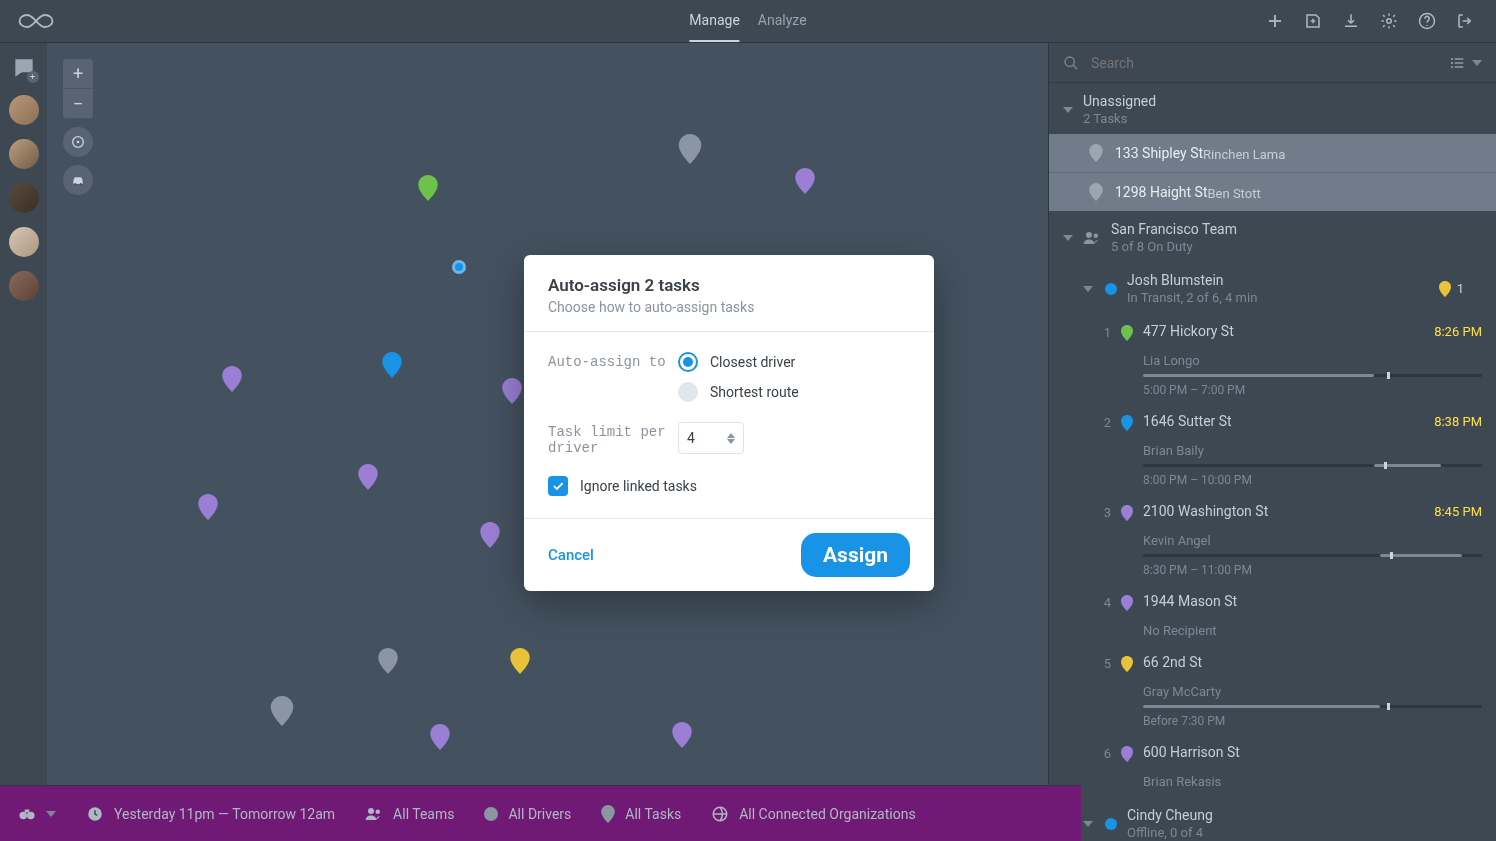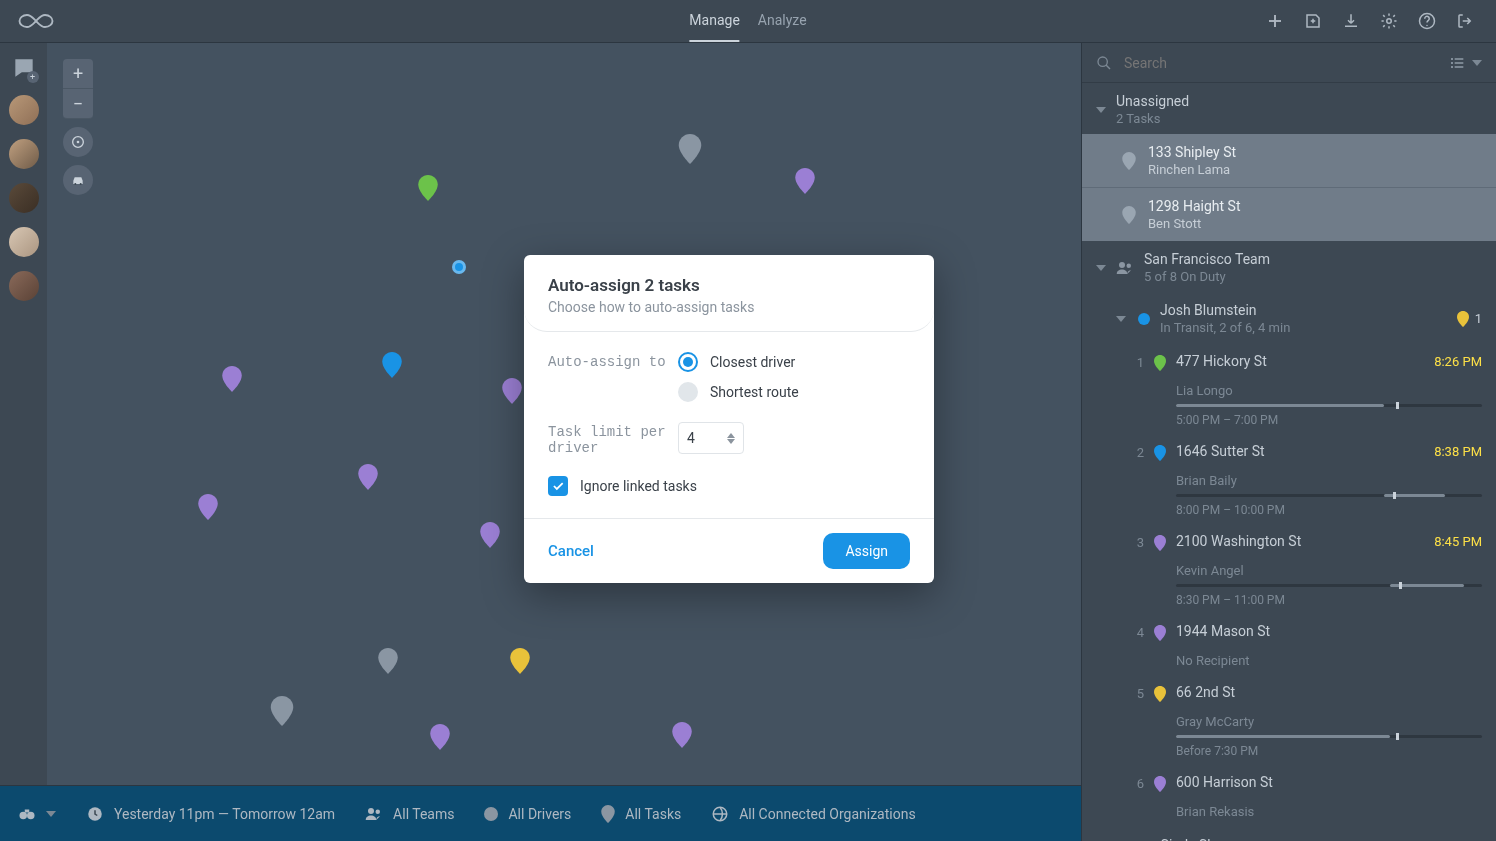--- a/index.html
+++ b/index.html
@@ -37,42 +37,42 @@
 .map-btn:first-child { border-radius: 4px 4px 0 0; }
 .map-btn:nth-child(2) { border-radius: 0 0 4px 4px; margin-bottom: 8px; }
 .map-btn.round { border-radius: 50%; margin-bottom: 8px; border: none; font-size: 13px; }
 .pin { position: absolute; width: 20px; height: 26px; }
 .pin svg { width: 100%; height: 100%; }
 .pin.big { width: 24px; height: 30px; }
 .dot { position: absolute; width: 14px; height: 14px; border-radius: 50%; border: 3px solid rgba(255,255,255,0.35); }
 .dot.blue { background: #1993e5; }
 
 
-.sidebar { position: absolute; right: 0; top: 43px; width: 415px; bottom: 0; background: #3d4853; display: flex; flex-direction: column; border-left: 1px solid #2c3640; }
+.sidebar { position: absolute; right: 0; top: 43px; width: 448px; bottom: 0; background: #3d4853; display: flex; flex-direction: column; border-left: 1px solid #2c3640; }
 .searchbar { height: 40px; display: flex; align-items: center; padding: 0 14px; gap: 12px; border-bottom: 1px solid #323c46; }
 .searchbar input { flex: 1; background: transparent; border: none; outline: none; color: #cbd3db; font-size: 14px; }
 .search-right { display: flex; gap: 6px; align-items: center; }
 
 .sidebar-scroll { flex: 1; overflow-y: auto; }
 .group-head { display: flex; align-items: center; gap: 10px; padding: 10px 14px 8px 14px; cursor: pointer; }
 .caret { width: 0; height: 0; border-left: 5px solid transparent; border-right: 5px solid transparent; border-top: 6px solid #7c8894; }
 .group-title { color: #c6ced6; font-size: 14px; }
 .group-sub { color: #7c8894; font-size: 13px; margin-top: 2px; }
 .group-text { display: flex; flex-direction: column; }
 
 .task-item { display: flex; align-items: center; gap: 12px; padding: 10px 14px 10px 40px; cursor: pointer; }
 .task-item.selected { background: #707c89; }
 .task-item.selected .task-title { color: #e8edf1; }
 .task-item.selected .task-sub { color: #c6ced6; }
 .task-item .mini-pin { width: 14px; height: 18px; flex-shrink: 0; }
 .task-title { color: #c6ced6; font-size: 14px; }
 .task-sub { color: #7c8894; font-size: 13px; margin-top: 2px; }
-.task-text { display: flex; flex-direction: column; flex: 1; }
-
-.driver-head { display: flex; align-items: center; gap: 10px; padding: 10px 14px 10px 34px; cursor: pointer; }
+.task-text { display: flex; flex: 1; }
+
+.driver-head { display: flex; align-items: center; gap: 10px; padding: 10px 32px 10px 34px; cursor: pointer; }
 .driver-head .caret { margin-right: 2px; }
 .driver-color { width: 12px; height: 12px; border-radius: 50%; flex-shrink: 0; }
 .driver-text { display: flex; flex-direction: column; flex: 1; }
 .driver-name { color: #c6ced6; font-size: 14px; }
 .driver-sub { color: #7c8894; font-size: 13px; margin-top: 2px; }
 .driver-badge { display: flex; align-items: center; gap: 6px; color: #c6ced6; font-size: 13px; }
 
 .route-item { padding: 8px 14px 8px 50px; }
 .route-row { display: flex; align-items: flex-start; gap: 10px; }
 .route-num { width: 12px; color: #7c8894; font-size: 13px; padding-top: 2px; text-align: right; }
@@ -80,25 +80,25 @@
 .route-text { flex: 1; display: flex; flex-direction: column; }
 .route-title { color: #c6ced6; font-size: 14px; text-align: right; }
 .route-sub { color: #7c8894; font-size: 13px; margin-top: 14px; }
 .route-time { color: #fde047; font-size: 13px; margin-left: 44px; }
 .progress { height: 3px; background: #2e3740; border-radius: 2px; margin-top: 6px; position: relative; }
 .progress .bar { position: absolute; height: 100%; background: #7c8894; border-radius: 2px; }
 .progress .marker { position: absolute; width: 3px; height: 7px; top: -2px; background: #cbd3db; }
 .window { color: #7c8894; font-size: 12px; margin-top: 6px; }
 
 
-.bottombar { position: absolute; left: 0; right: 415px; bottom: 0; height: 56px; background: #0c4a6e; display: flex; align-items: center; gap: 30px; padding: 0 18px; border-top: 1px solid #2c3640; }
+.bottombar { position: absolute; left: 0; right: 415px; bottom: 0; height: 56px; background: #701a75; display: flex; align-items: center; gap: 30px; padding: 0 18px; border-top: 1px solid #2c3640; }
 .bottom-item { display: flex; align-items: center; gap: 10px; color: #aeb8c2; font-size: 14px; cursor: pointer; }
 .bottom-icon { width: 18px; height: 18px; color: #aeb8c2; }
 .modal { position: absolute; width: 410px; left: 524px; top: 255px; background: #fff; border-radius: 6px; box-shadow: 0 12px 40px rgba(0,0,0,0.35); pointer-events: auto; }
-.modal-head { padding: 20px 24px 16px 24px; border-bottom: 1px solid #e5e8eb; border-radius: 23px; }
+.modal-head { padding: 20px 24px 16px 24px; border-bottom: 1px solid #e5e8eb; }
 .modal-title { color: #3a4149; font-size: 17px; font-weight: 600; }
 .modal-sub { color: #8b949e; font-size: 14px; margin-top: 4px; }
 .modal-body { padding: 20px 24px 22px 24px; }
 .field-row { display: flex; align-items: flex-start; margin-bottom: 20px; }
 .field-label { width: 130px; color: #8b949e; font-size: 14px; padding-top: 2px; font-family: Liberation Mono, monospace; }
 .field-ctl { flex: 1; display: flex; flex-direction: column; gap: 10px; }
 .radio { display: flex; align-items: center; gap: 12px; cursor: pointer; }
 .radio .r { width: 20px; height: 20px; border-radius: 50%; border: 2px solid #c3cbd3; display: flex; align-items: center; justify-content: center; }
 .radio.checked .r { border-color: #1993e5; }
 .radio.checked .r::after { content: ''; width: 10px; height: 10px; border-radius: 50%; background: #1993e5; }
@@ -108,21 +108,21 @@
 .numbox .val { color: #3a4149; font-size: 14px; }
 .numbox .steppers { display: flex; flex-direction: column; gap: 1px; }
 .numbox .steppers div { width: 0; height: 0; border-left: 4px solid transparent; border-right: 4px solid transparent; cursor: pointer; }
 .numbox .steppers .up { border-bottom: 5px solid #8b949e; }
 .numbox .steppers .down { border-top: 5px solid #8b949e; }
 .check-row { display: flex; align-items: center; gap: 12px; cursor: pointer; }
 .check-row .c { width: 20px; height: 20px; border-radius: 4px; background: #1993e5; display: flex; align-items: center; justify-content: center; color: #fff; }
 .check-row span { color: #3a4149; font-size: 14px; }
 .modal-foot { padding: 14px 24px; border-top: 1px solid #e5e8eb; display: flex; justify-content: space-between; align-items: center; }
 .btn-cancel { color: #1993e5; font-size: 15px; font-weight: 500; cursor: pointer; background: none; border: none; }
-.btn-primary { background: #1993e5; color: #fff; border: none; border-radius: 10px; padding: 10px 22px; font-size: 14px; font-weight: 400; cursor: pointer; }
+.btn-primary { background: #1993e5; color: #fff; border: none; border-radius: 15px; padding: 10px 22px; font-size: 21px; font-weight: 700; cursor: pointer; }
 
 
 .people-ic { display: inline-flex; }
 </style>
 </head>
 <body>
 
 <svg width="0" height="0" style="position:absolute">
   <defs>
     <symbol id="pin-shape" viewBox="0 0 24 32">

